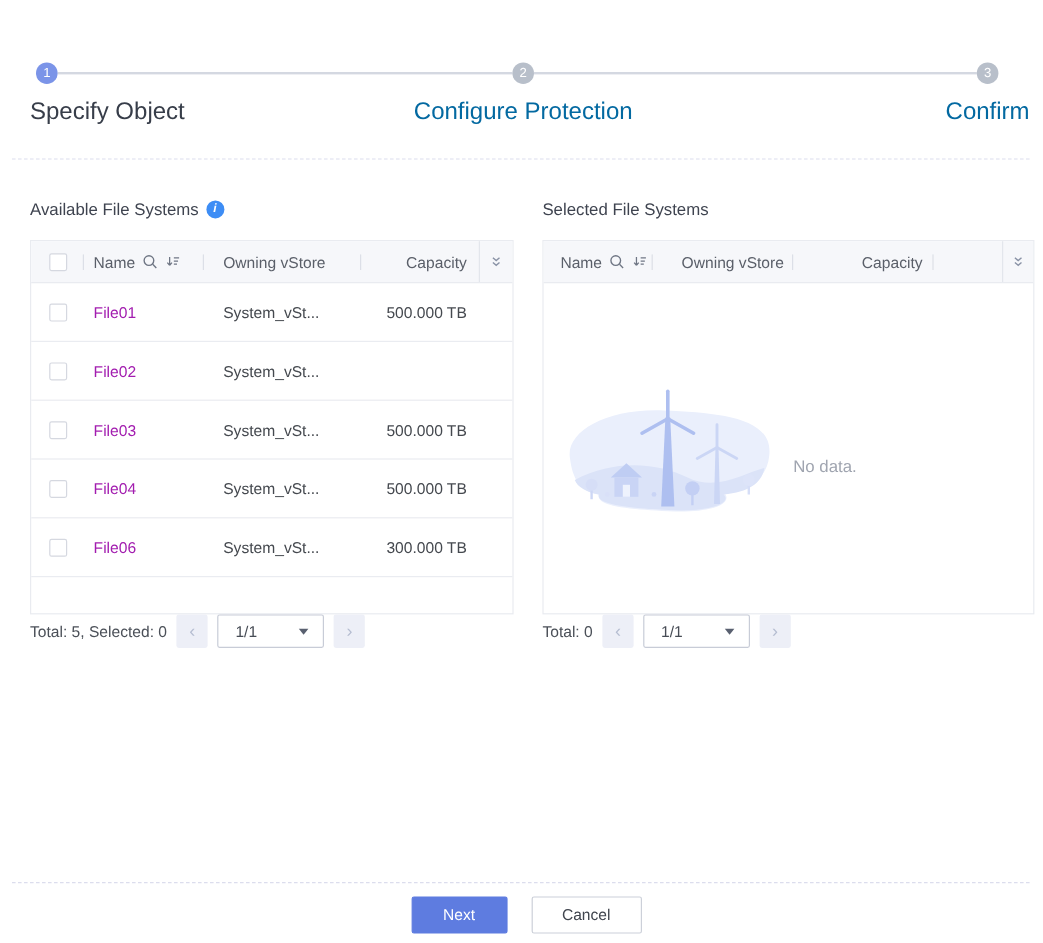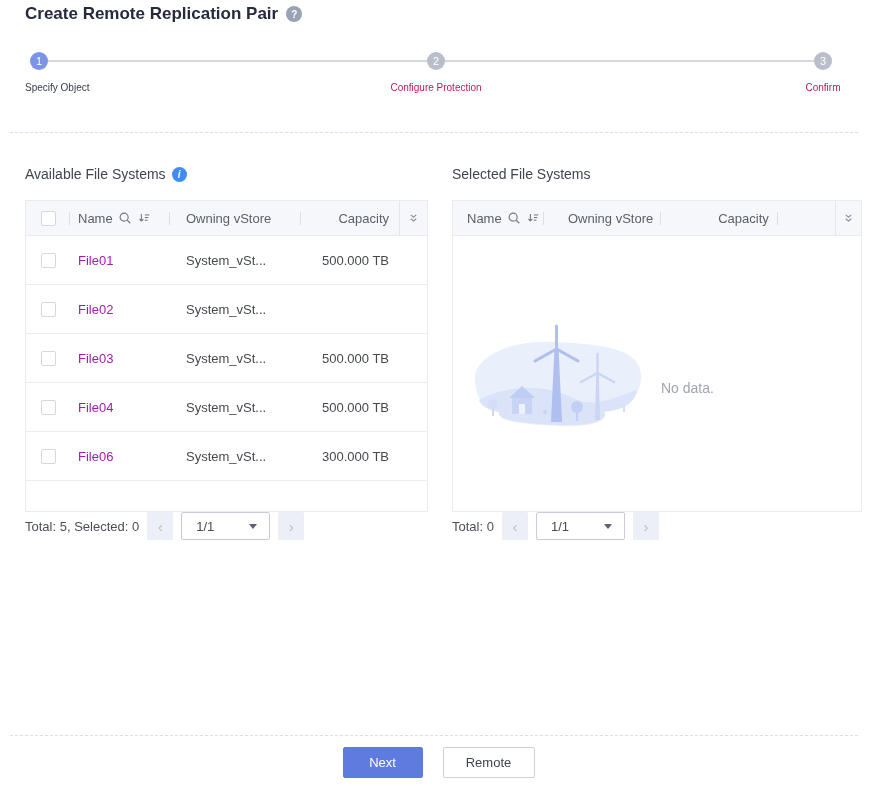--- a/index.html
+++ b/index.html
@@ -15,23 +15,23 @@
   
   .stepper { position:absolute; left:25px; top:40px; width:824px; height:60px; }
   .step-line { position:absolute; top:20px; height:2px; background:#d4d8e1; }
   .step-line.l1 { left:23px; width:379px; }
   .step-line.l2 { left:420px; width:369px; }
   .step-circle { position:absolute; top:12px; width:18px; height:18px; border-radius:50%;
                  color:#fff; font-size:11px; display:flex; align-items:center; justify-content:center; }
   .step-circle.active { background:#7b94e8; }
   .step-circle.upcoming { background:#b8bfca; }
   .c1 { left:5px; } .c2 { left:402px; } .c3 { left:789px; }
-  .step-label { position:absolute; top:42px; font-size:10px; white-space:nowrap; }
+  .step-label { position:absolute; top:42px; font-size:20px; white-space:nowrap; }
   .step-label.active { color:#373d49; }
-  .step-label.upcoming { color:#be185d; }
+  .step-label.upcoming { color:#0369a1; }
   .lab1 { left:0; }
   .lab2 { left:411px; transform:translateX(-50%); }
   .lab3 { left:798px; transform:translateX(-50%); }
 
   .dash-sep { position:absolute; left:10px; right:11px; border-top:1px dashed #dcdded; }
   .sep-top { top:132px; }
   .sep-bottom { top:735px; }
 
   
   .panels { position:absolute; left:25px; top:163px; display:flex; gap:24px; }
@@ -85,24 +85,20 @@
   .btn-primary { width:80px; background:#5e7ce0; color:#fff; border:1px solid #5e7ce0; }
   .btn-default { width:92px; background:#fff; color:#40454e; border:1px solid #ccd0d9; }
 
   .icon-svg { display:block; }
 </style>
 </head>
 <body>
 
 <div class="screen">
 
-  <div class="title-row">
-    <span class="page-title">Create Remote Replication Pair</span>
-    <span class="help-icon">?</span>
-  </div>
 
   <div class="stepper">
     <div class="step-line l1"></div>
     <div class="step-line l2"></div>
     <div class="step-circle active c1">1</div>
     <div class="step-circle upcoming c2">2</div>
     <div class="step-circle upcoming c3">3</div>
     <div class="step-label active lab1">Specify Object</div>
     <div class="step-label upcoming lab2">Configure Protection</div>
     <div class="step-label upcoming lab3">Confirm</div>
@@ -293,16 +289,16 @@
         </div>
         <button class="pag-btn">›</button>
       </div>
     </div>
   </div>
 
   <div class="dash-sep sep-bottom"></div>
 
   <div class="footer-buttons">
     <button class="btn btn-primary">Next</button>
-    <button class="btn btn-default">Remote</button>
+    <button class="btn btn-default">Cancel</button>
   </div>
 
 </div>
 
 </body></html>

